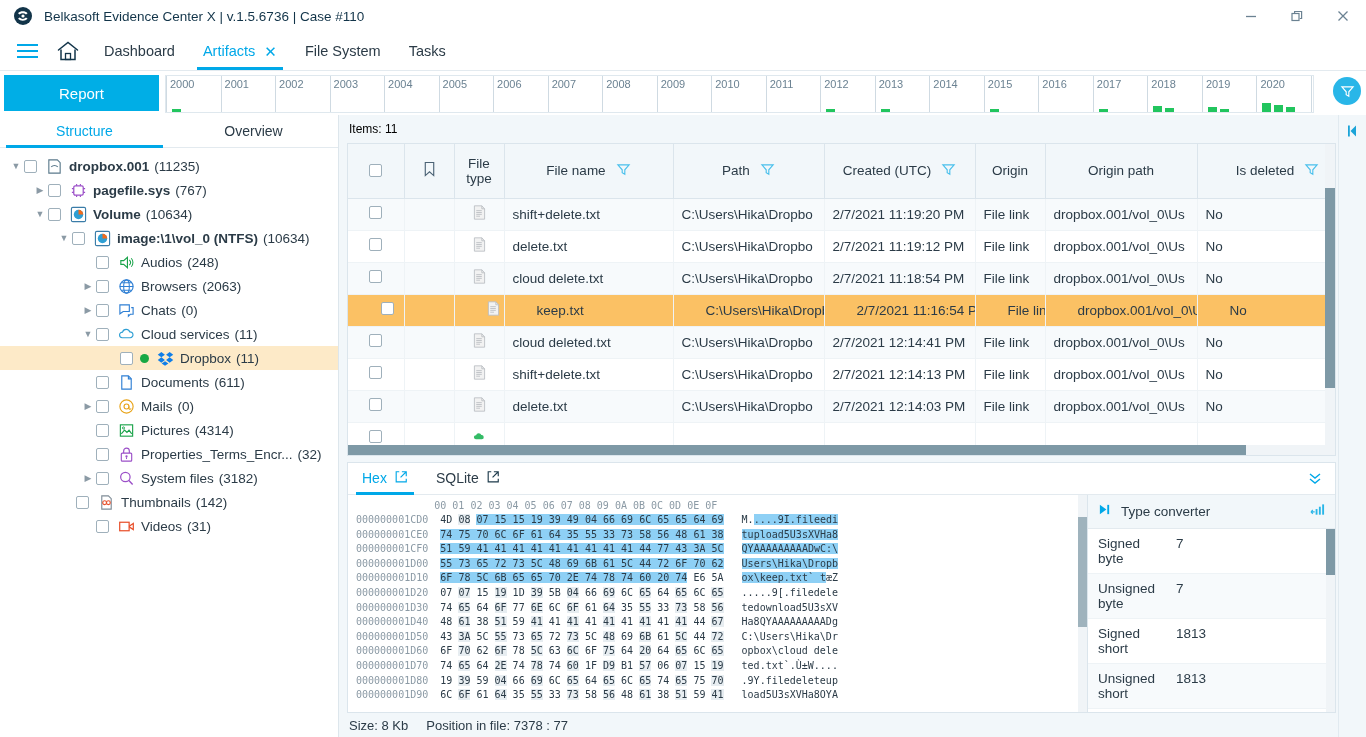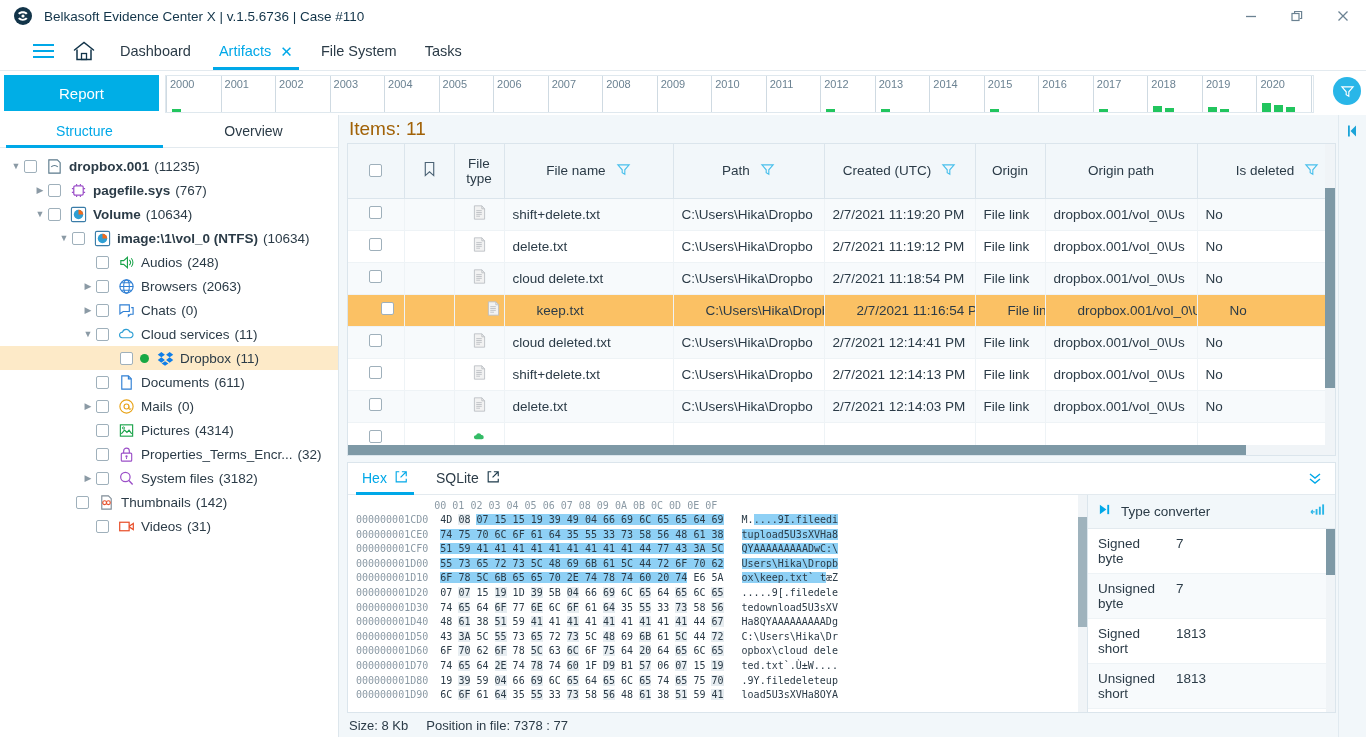--- a/index.html
+++ b/index.html
@@ -28,21 +28,21 @@
   .win-btn {
     width: 46px; height: 32px; display: flex; align-items: center; justify-content: center;
     color: #6b8292;
   }
   .win-btn svg { display:block; }
 
   
   .menubar {
     height: 39px; display: flex; align-items: stretch;
     background: #ffffff; border-bottom: 1px solid #e3eaef;
-    padding-left: 24px;
+    padding-left: 8px;
   }
   .hamburger {
     width: 38px; display: flex; flex-direction: column; justify-content: center;
     align-items: center; gap: 4px; padding: 0 4px;
   }
   .hamburger span { display: block; width: 21px; height: 2px; background: #00a8e8; }
   .home-icon { width: 44px; display: flex; align-items: center; justify-content: center; }
   .menu-item {
     display: flex; align-items: center; padding: 0 14px;
     font-size: 14.5px; color: #2b3b47; position: relative;
@@ -121,21 +121,21 @@
     background: #fff; flex: 0 0 13px; margin-right: 7px;
   }
   .ticon { width: 20px; flex: 0 0 20px; display: flex; align-items: center; justify-content: center; margin-right: 5px; }
   .tlabel { }
   .tlabel.bold { font-weight: bold; }
   .tcount { margin-left: 5px; }
   .green-dot { width: 9px; height: 9px; border-radius: 50%; background: #18a844; flex:0 0 9px; margin-right: 6px; }
 
   
   .rightarea { flex: 1; display: flex; flex-direction: column; background: #f2f7fa; min-width:0; }
-  .items-count { height: 28px; display: flex; align-items: center; padding-left: 10px; font-size: 19px; color: #a16207; }
+  .items-count { height: 28px; display: flex; align-items: center; padding-left: 10px; font-size: 12px; color: #000000; }
 
   .gridwrap { flex: 0 0 298px; padding: 0 2px 0 8px; display:flex; min-width: 0; }
   .grid { flex: 1; border: 1px solid #dbe5ec; background: #fff; overflow: hidden; position: relative; min-width:0; }
   table.dg { border-collapse: collapse; width: 1010px; table-layout: fixed; }
   table.dg th {
     background: #f2f7fa; border-right: 1px solid #dbe5ec; border-bottom: 1px solid #dbe5ec;
     font-weight: normal; font-size: 13.5px; color: #2b3b47; height: 54px;
     padding: 0 6px; vertical-align: middle; position: relative;
   }
   table.dg th .thinner { display: flex; align-items: center; justify-content: center; gap: 10px; }

